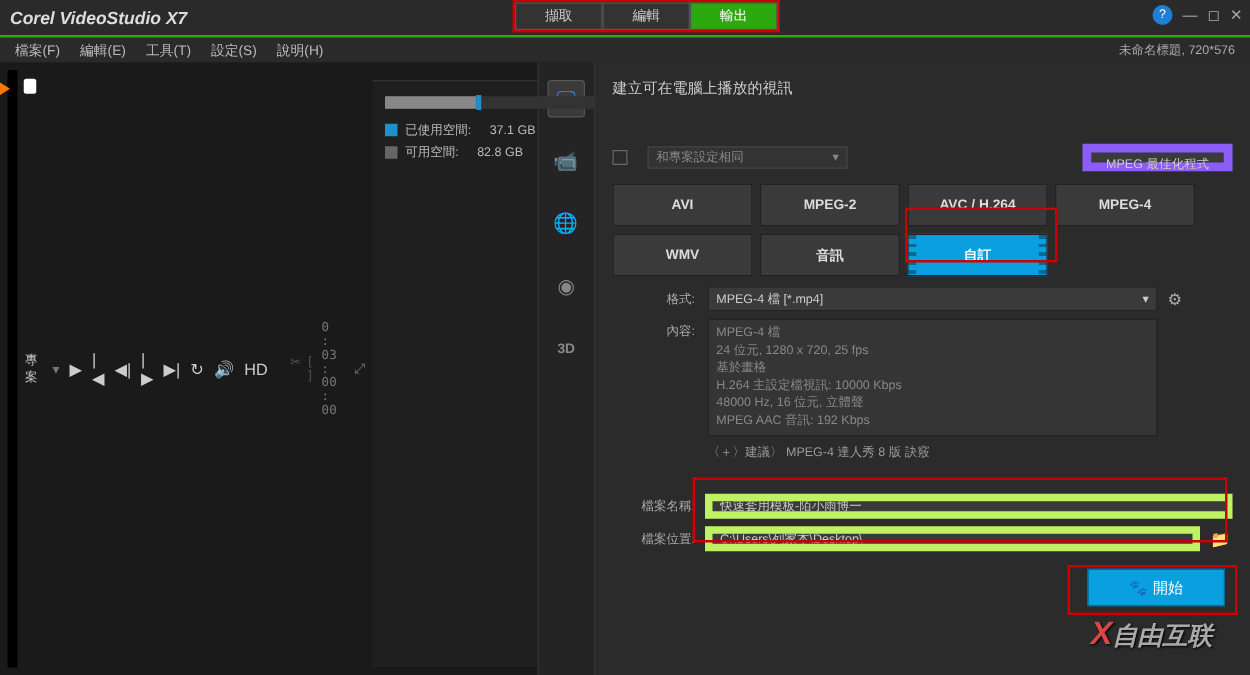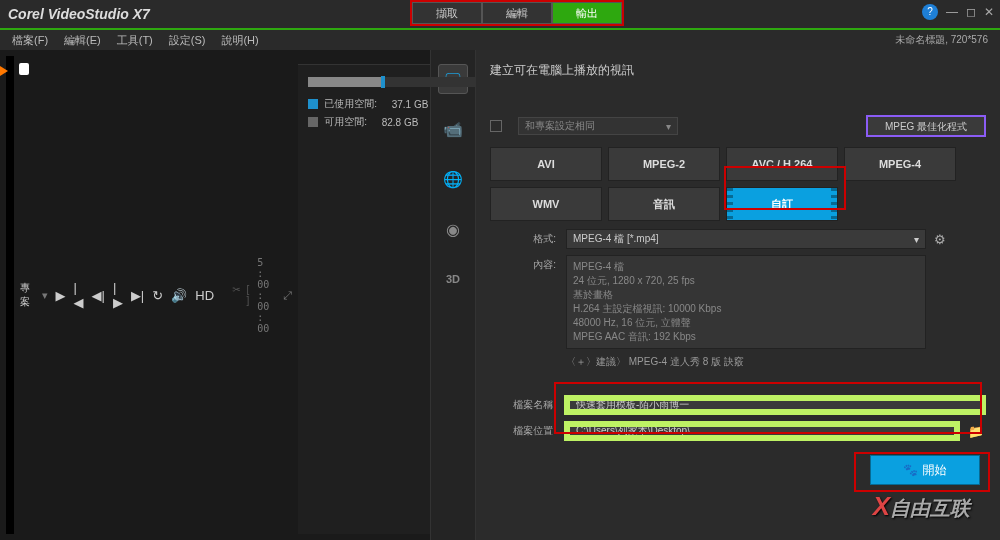--- a/index.html
+++ b/index.html
@@ -37,21 +37,21 @@
   .sw { width: 10px; height: 10px; display: inline-block; }
   .sw.c1 { background: #1e90cc; } .sw.c2 { background: #666; } .sw.c3 { background: #2aa6e6; }
   .midrail { width: 46px; background: #242424; border-left: 1px solid #333; border-right: 1px solid #333; display: flex; flex-direction: column; align-items: center; padding-top: 14px; gap: 20px; }
   .rail-icon { width: 30px; height: 30px; display: flex; align-items: center; justify-content: center; color: #888; font-size: 16px; cursor: pointer; border-radius: 3px; }
   .rail-icon.active { background: #3a3a3a; color: #1e9dd8; border: 1px solid #555; }
   .rightpane { flex: 1; background: #2b2b2b; padding: 12px 14px; position: relative; overflow: hidden; }
   .sect-title { font-size: 12px; color: #ccc; margin-bottom: 8px; }
   .row1 { display: flex; align-items: center; gap: 16px; margin-bottom: 10px; margin-top: 36px; }
   .row1 .cb { width: 12px; height: 12px; border: 1px solid #666; }
   .row1 .dd { flex: 0 0 160px; height: 18px; background: #333; border: 1px solid #444; font-size: 10px; color: #888; padding: 2px 6px; display:flex; justify-content:space-between; align-items:center;}
-  .mpeg-opt { margin-left: auto; width: 120px; height: 22px; background: #3a3a3a; border: 2px solid #8b5cf6; text-align: center; line-height: 20px; font-size: 10px; color: #ccc; cursor: pointer; }
+  .mpeg-opt { margin-left: auto; width: 120px; height: 22px; background: #3a3a3a; border: 7px solid #8b5cf6; text-align: center; line-height: 20px; font-size: 10px; color: #ccc; cursor: pointer; }
   .format-grid { display: grid; grid-template-columns: repeat(4, 112px); gap: 6px; margin-bottom: 8px; }
   .fmt { height: 34px; background: #3a3a3a; border: 1px solid #222; color: #ddd; display: flex; align-items: center; justify-content: center; font-size: 11px; font-weight: bold; cursor: pointer; position: relative; }
   .fmt.selected { background: #0aa0e0; color: #fff; }
   .fmt.selected::before, .fmt.selected::after { content:""; position:absolute; top:0; bottom:0; width:6px; background: repeating-linear-gradient(#066a94 0 3px, #0aa0e0 3px 7px); }
   .fmt.selected::before { left:0; } .fmt.selected::after { right:0; }
   .redbox-fmt { position: absolute; border: 2px solid #c00; pointer-events:none; }
   .form-row { display: flex; align-items: flex-start; gap: 10px; margin-bottom: 6px; }
   .form-row .flabel { width: 66px; text-align: right; font-size: 10px; color: #aaa; padding-top: 3px; }
   .form-row .fval { flex: 1; }
   .select-box { height: 20px; background: #3a3a3a; border: 1px solid #222; color: #ccc; font-size: 10px; padding: 0 6px; display: flex; align-items: center; justify-content: space-between; width: 360px; }
@@ -116,21 +116,21 @@
       <span class="btn">◀|</span>
       <span class="btn">|▶</span>
       <span class="btn">▶|</span>
       <span class="btn">↻</span>
       <span class="btn">🔊</span>
       <span class="btn">HD</span>
       <span class="small-icons">
         <span>✂</span>
         <span>[ ]</span>
       </span>
-      <span class="timecode">5 : 00 : 00 : 00</span>
+      <span class="timecode">0 : 03 : 00 : 00</span>
       <span style="color:#777;margin-left:6px">⤢</span>
     </div>
 
     <div class="diskpanel">
       <div class="disk-bar">
         <div class="used" style="width:28%"></div>
         <div class="mark" style="left:28%"></div>
       </div>
       <div class="disk-legend">
         <div><span class="sw c1"></span><span>已使用空間:</span>&nbsp;<span>37.1 GB</span></div>

